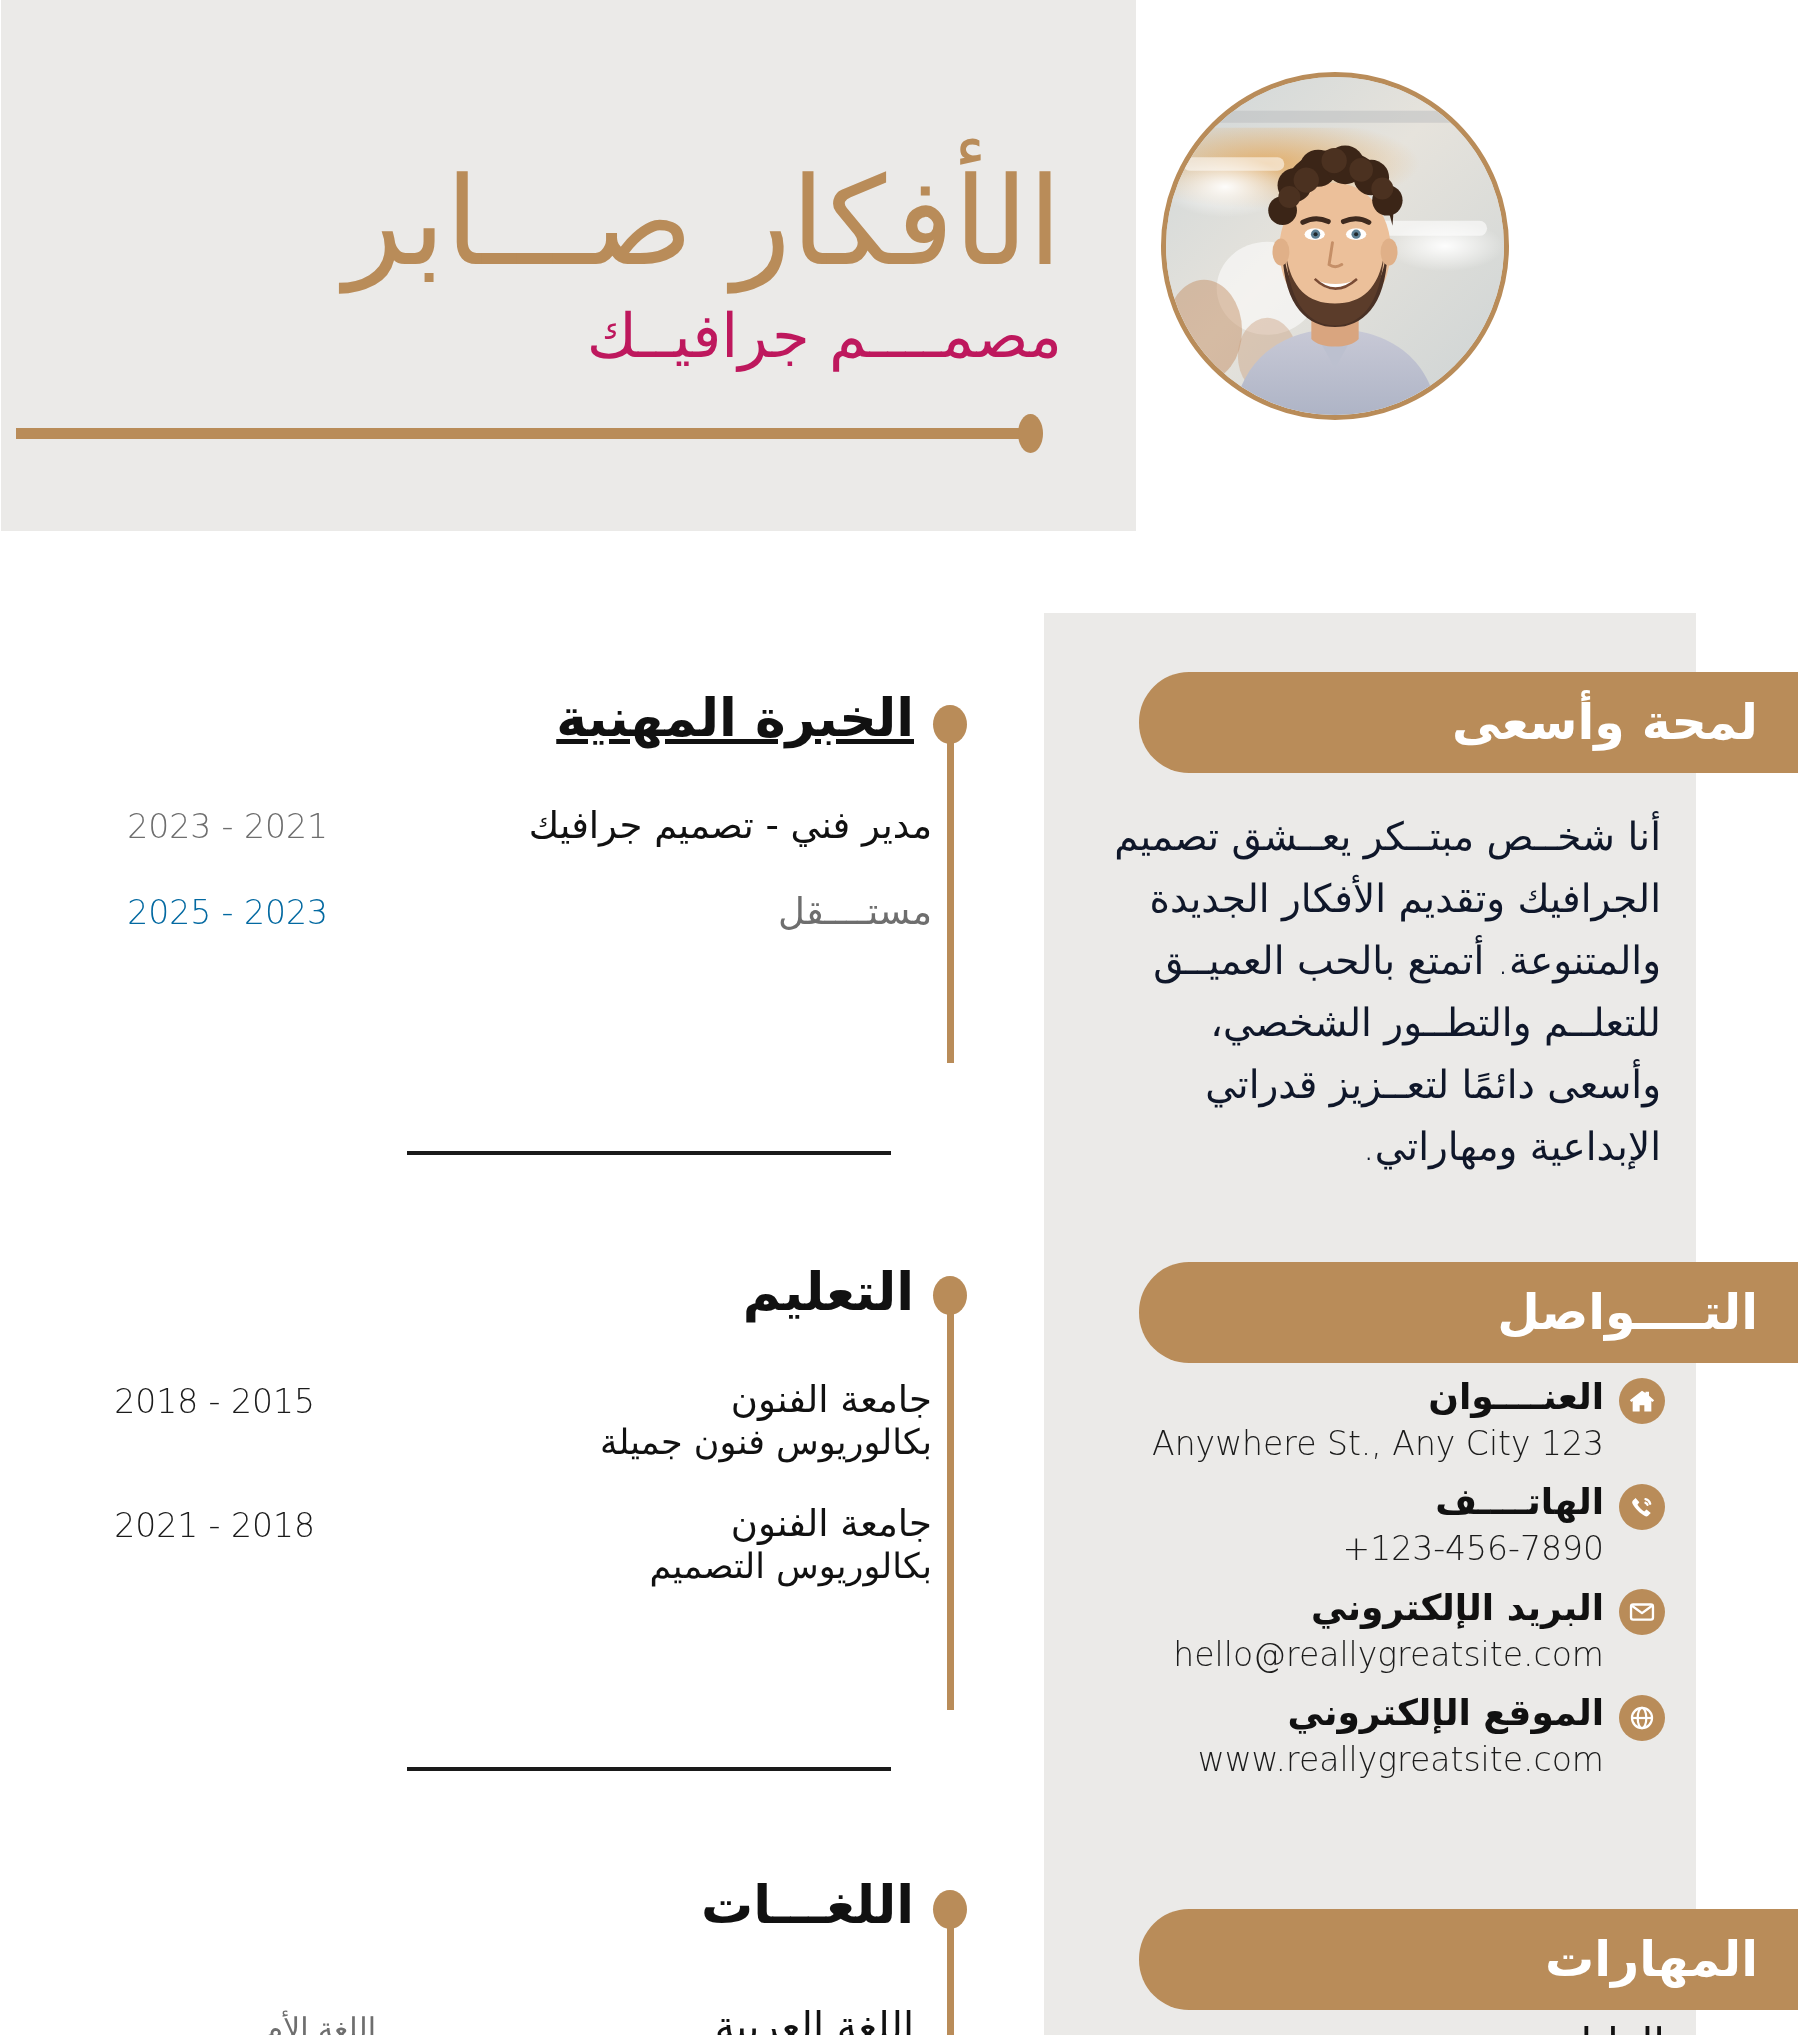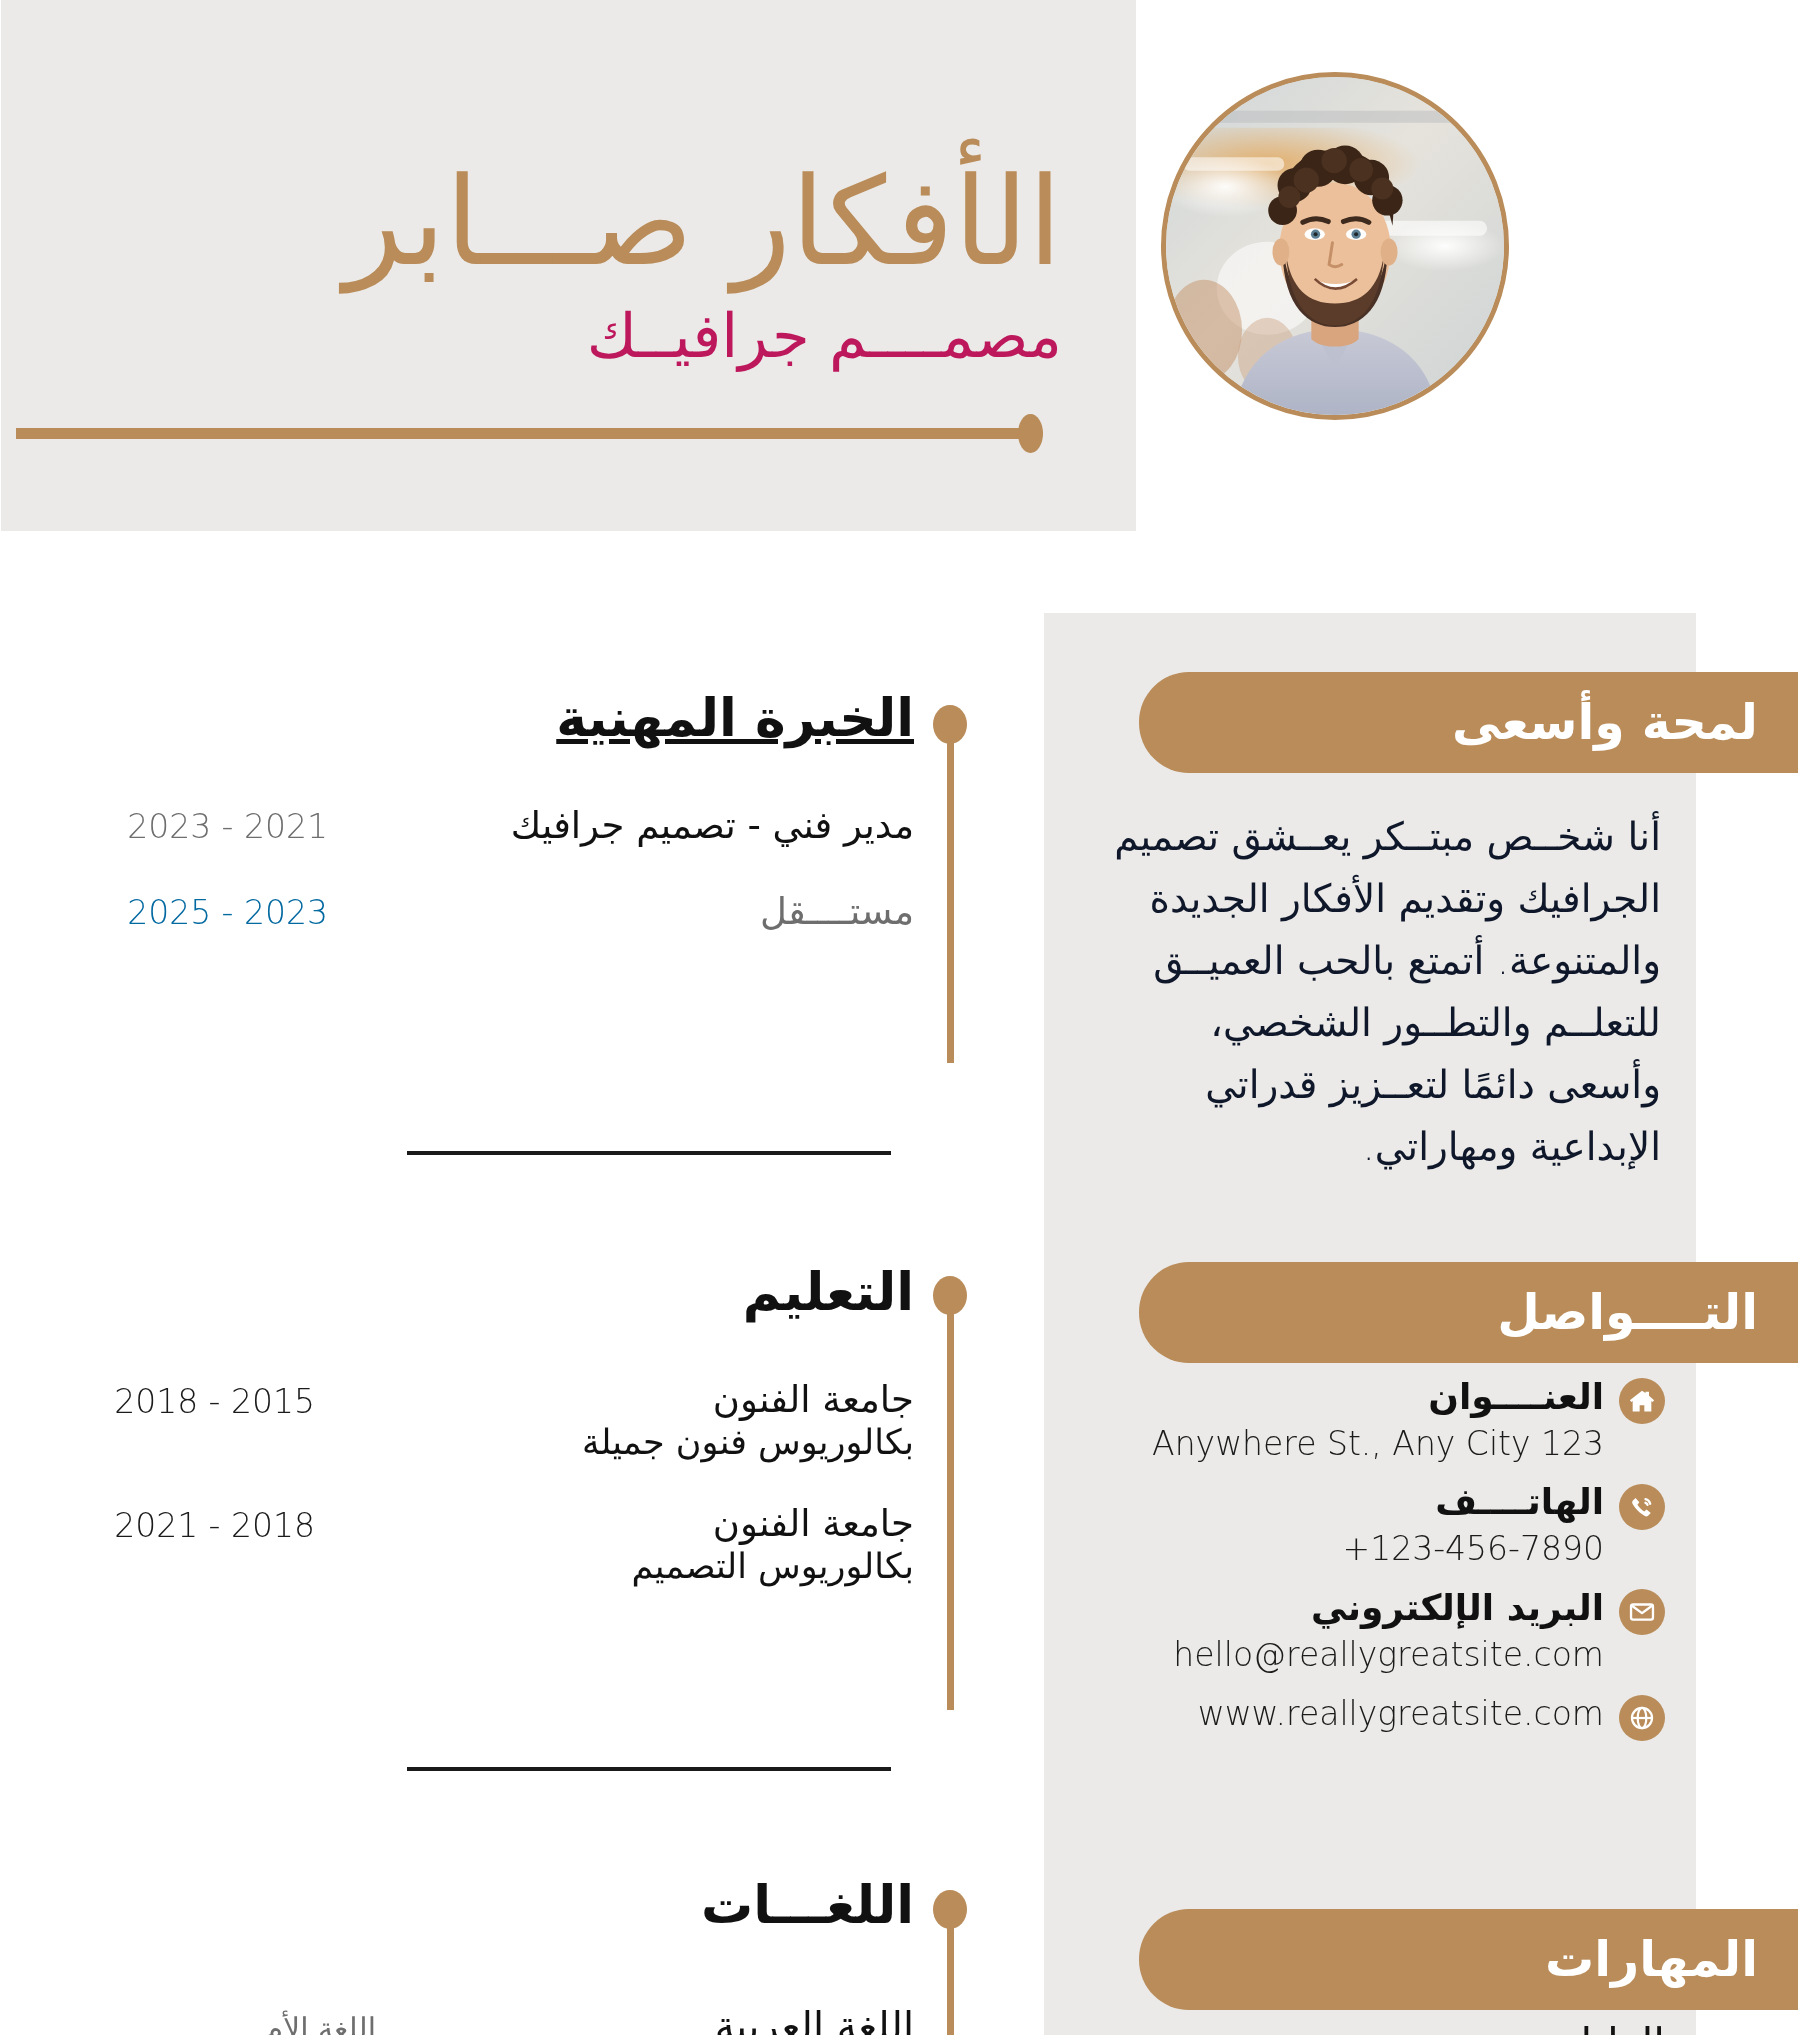--- a/index.html
+++ b/index.html
@@ -256,21 +256,21 @@
     background: #b98c59;
   }
   #tl-exp  { top: 733px; height: 330px; }
   #tlc-exp { top: 705px; }
   #tl-edu  { top: 1303px; height: 407px; }
   #tlc-edu { top: 1276px; }
   #tl-lang { top: 1917px; height: 399px; }
   #tlc-lang{ top: 1890px; }
   .entry-right {
     position: absolute;
-    right: 130px;
+    right: 112px;
     text-align: right;
     width: 521px;
   }
   .entry-year {
     position: absolute;
     text-align: right;
     font-size: 33px;
     line-height: 37px;
     font-weight: 300;
     direction: ltr;
@@ -505,20 +505,21 @@
 
   <div class="contact-row">
     <div class="contact-icon">
       <svg viewBox="0 0 24 24" fill="none" stroke="#ffffff" stroke-width="1.9">
         <circle cx="12" cy="12" r="8.6"></circle>
         <ellipse cx="12" cy="12" rx="3.7" ry="8.6"></ellipse>
         <path d="M3.4 12h17.2"></path>
       </svg>
     </div>
     <div class="contact-body">
+      <div class="contact-label">الموقع الإلكتروني</div>
       <div class="contact-value">www.reallygreatsite.com</div>
     </div>
   </div>
 </div>
 
 <div class="badge" id="badge-skills">
   <span class="badge-text">المهارات</span>
 </div>
 
 <div class="skills-wrap">

